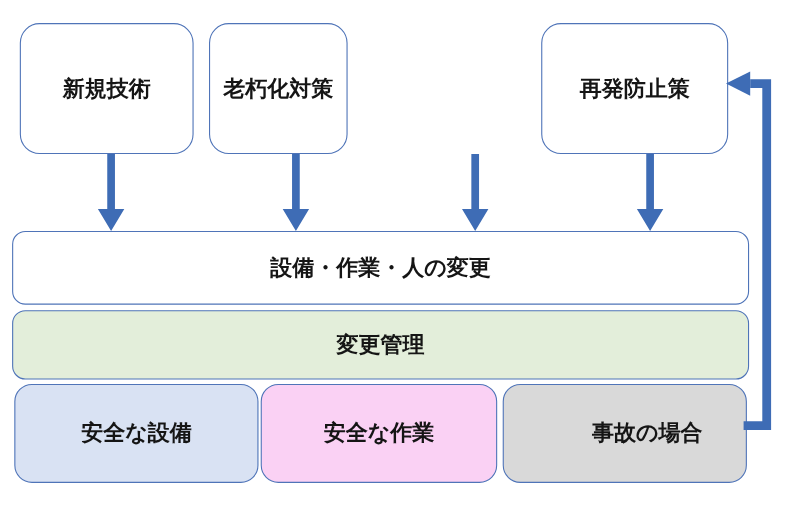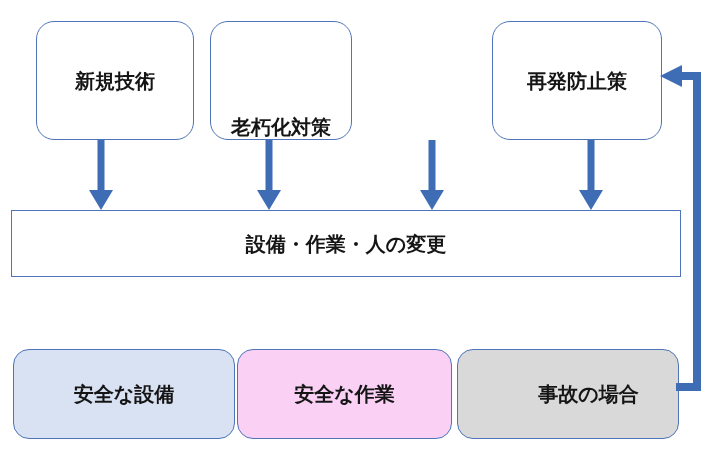--- a/index.html
+++ b/index.html
@@ -9,26 +9,26 @@
   }
   .node{
     position:absolute;box-sizing:border-box;
     border:1.3px solid #4f74b8;background:#ffffff;
     display:flex;align-items:center;justify-content:center;
     font-weight:700;font-size:20px;color:#151515;text-align:center;
     line-height:1.2;white-space:nowrap;
   }
   
   .src{top:21px;height:119px;border-radius:18px;}
-  .src-0{left:36px;width:158px;}
-  .src-1{left:210px;width:142px;align-items:flex-end;}
+  .src-0{left:18px;width:158px;}
+  .src-1{left:190px;width:126px;}
   .src-2{left:362px;width:141px;}
   .src-3{left:492px;width:170px;}
   
-  .row-change{left:11px;top:210px;width:670px;height:67px;border-radius:0;}
+  .row-change{left:11px;top:210px;width:670px;height:67px;border-radius:12px;}
   .row-mgmt{left:11px;top:282px;width:670px;height:63px;border-radius:12px;background:#e3eeda;}
   
   .out{top:349px;height:90px;border-radius:16px;}
   .out-0{left:13px;width:222px;background:#d9e2f3;}
   .out-1{left:237px;width:215px;background:#fad1f4;}
   .out-2{left:457px;width:222px;background:#d9d9d9;padding-left:41px;}
   
   .overlay{position:absolute;left:0;top:0;width:720px;height:465px;pointer-events:none;}
 </style>
 </head>
@@ -42,20 +42,23 @@
   <div class="node src src-1">
     <span>老朽化対策</span>
   </div>
   <div class="node src src-3">
     <span>再発防止策</span>
   </div>
 
   <div class="node row-change">
     <span>設備・作業・人の変更</span>
   </div>
+  <div class="node row-mgmt">
+    <span>変更管理</span>
+  </div>
 
   <div class="node out out-0">
     <span>安全な設備</span>
   </div>
   <div class="node out out-1">
     <span>安全な作業</span>
   </div>
   <div class="node out out-2">
     <span>事故の場合</span>
   </div>

